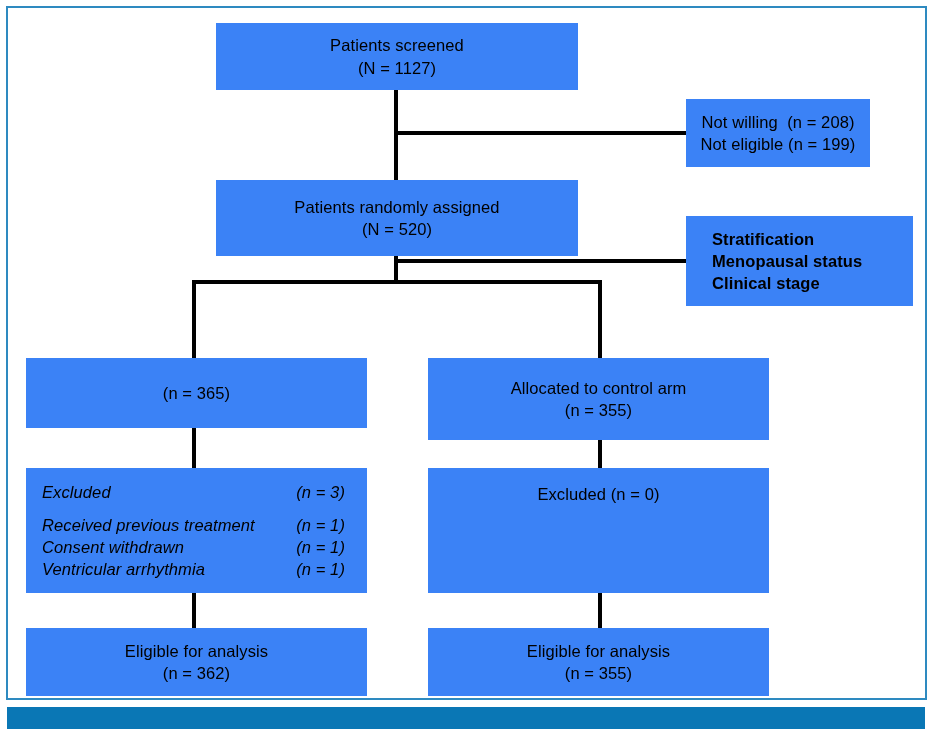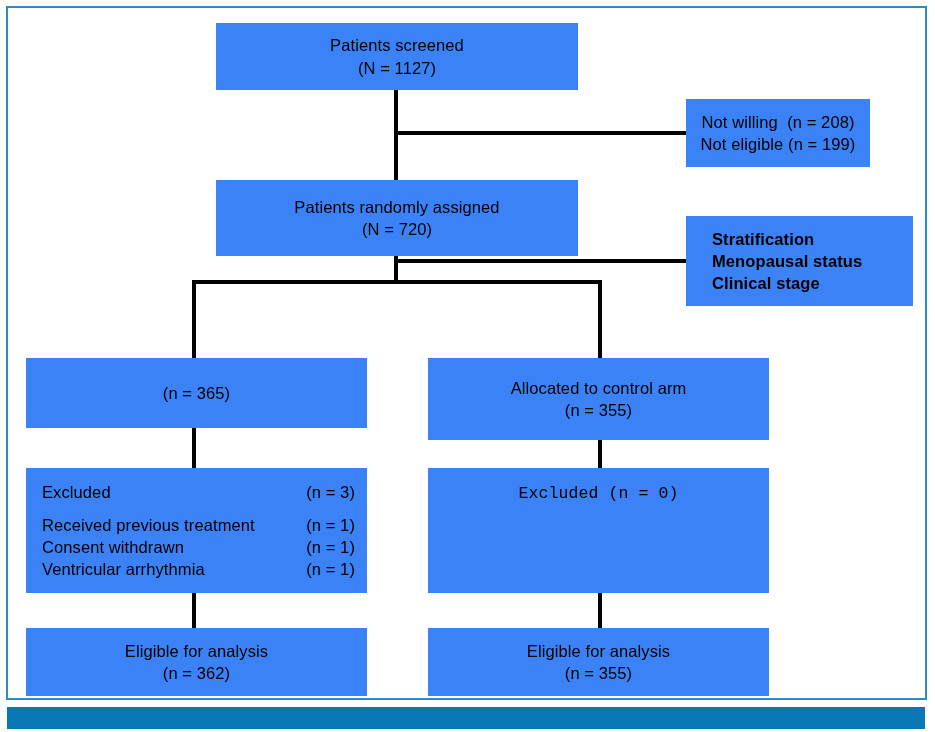--- a/index.html
+++ b/index.html
@@ -72,22 +72,23 @@
     justify-content: center;
     text-align: left;
   }
   .box .line {
     white-space: pre;
   }
 
   
   .excl-list {
     width: 100%;
-    padding: 0 12px 0 16px;
+    padding: 0 22px 0 16px;
     box-sizing: border-box;
+    font-style: italic;
   }
   .excl-row {
     display: flex;
     justify-content: space-between;
     align-items: baseline;
     white-space: pre;
   }
   .excl-row.gap {
     margin-bottom: 11px;
   }
@@ -134,21 +135,21 @@
     <span class="line">(N = 1127)</span>
   </div>
 
   <div class="box center" style="left:686px; top:99px; width:184px; height:68px;">
     <span class="line">Not willing  (n = 208)</span>
     <span class="line">Not eligible (n = 199)</span>
   </div>
 
   <div class="box center" style="left:216px; top:180px; width:362px; height:76px;">
     <span class="line">Patients randomly assigned</span>
-    <span class="line">(N = 720)</span>
+    <span class="line">(N = 520)</span>
   </div>
 
   <div class="box left" style="left:686px; top:216px; width:227px; height:90px; padding-left:26px;font-weight:bold;">
     <span class="line">Stratification</span>
     <span class="line">Menopausal status</span>
     <span class="line">Clinical stage</span>
   </div>
 
   <div class="box center" style="left:26px; top:358px; width:341px; height:70px;">
     <span class="line">(n = 365)</span>
@@ -173,21 +174,21 @@
         <span class="excl-label">Consent withdrawn</span>
         <span class="excl-count">(n = 1)</span>
       </div>
       <div class="excl-row">
         <span class="excl-label">Ventricular arrhythmia</span>
         <span class="excl-count">(n = 1)</span>
       </div>
     </div>
   </div>
 
-  <div class="box center-top" style="left:428px; top:468px; width:341px; height:125px; padding-top:15px;font-family:Liberation Mono, monospace;">
+  <div class="box center-top" style="left:428px; top:468px; width:341px; height:125px; padding-top:15px;">
     <span class="line">Excluded (n = 0)</span>
   </div>
 
   <div class="box center" style="left:26px; top:628px; width:341px; height:68px;">
     <span class="line">Eligible for analysis</span>
     <span class="line">(n = 362)</span>
   </div>
 
   <div class="box center" style="left:428px; top:628px; width:341px; height:68px;">
     <span class="line">Eligible for analysis</span>

